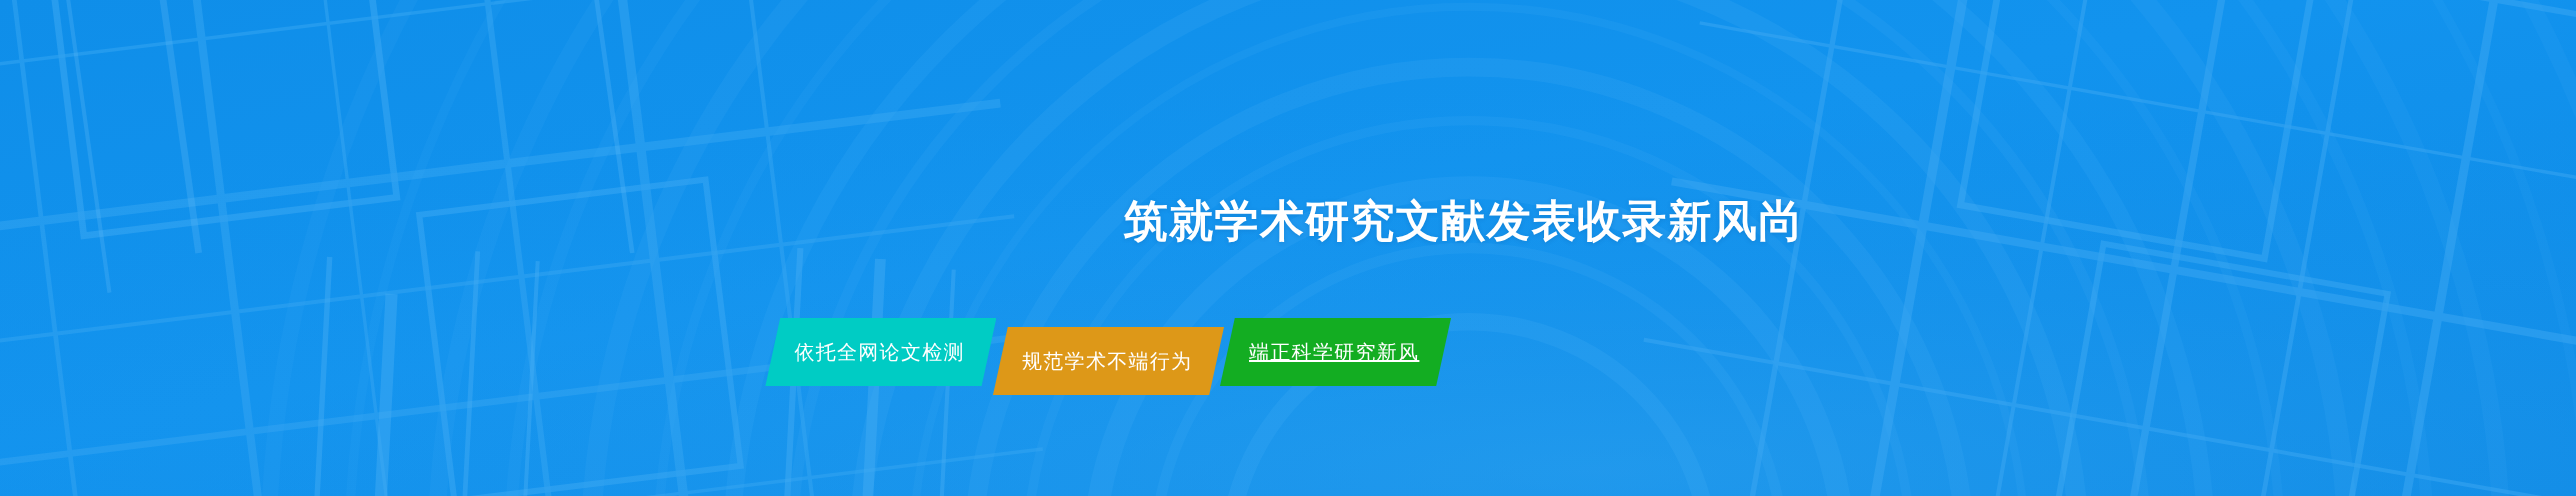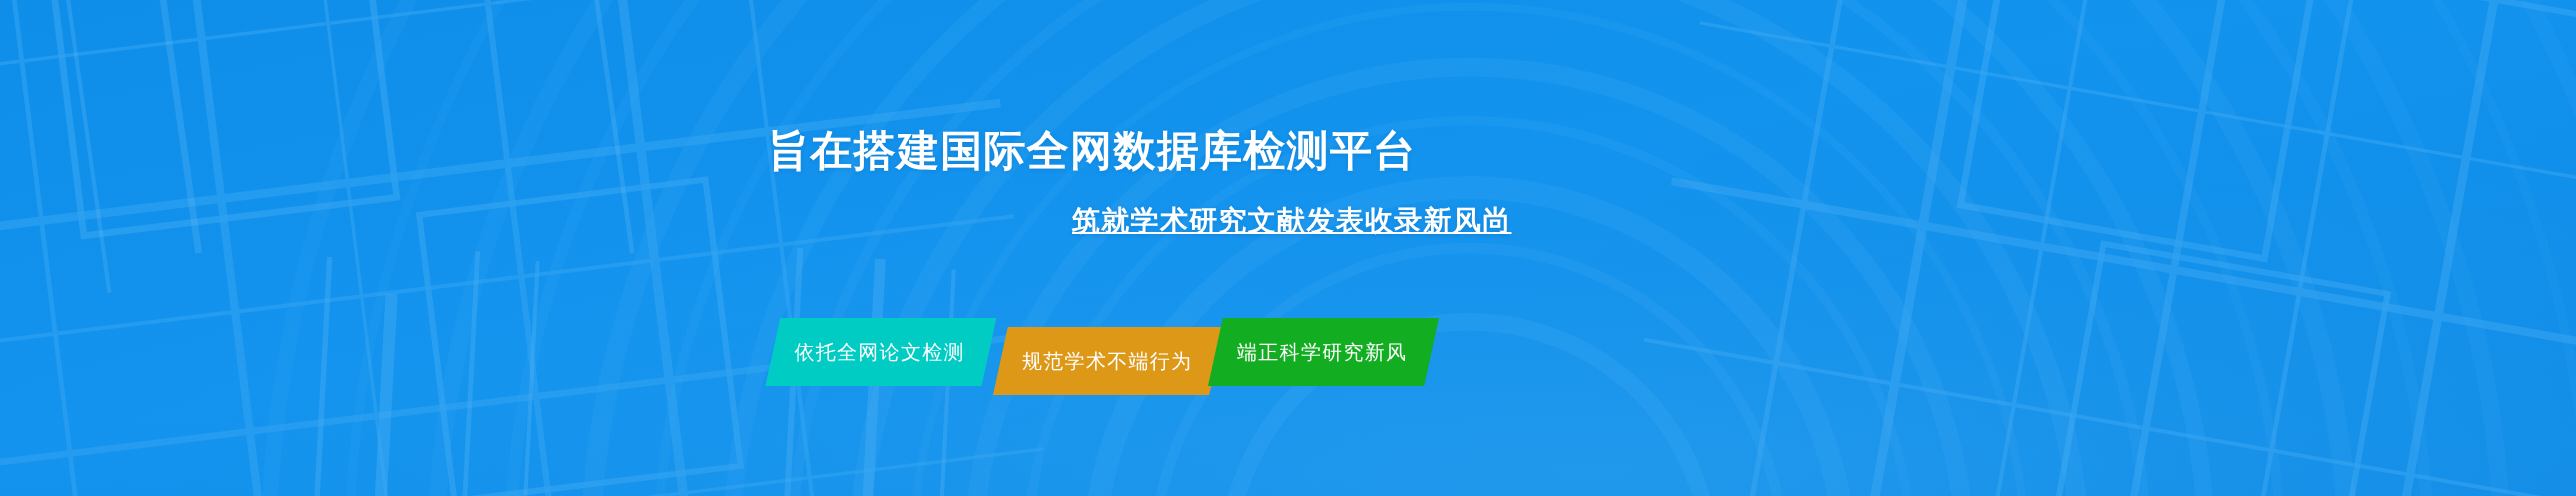--- a/index.html
+++ b/index.html
@@ -40,25 +40,24 @@
     letter-spacing: 1.3px;
     text-shadow: 0 1.3px 4px rgba(0, 60, 120, 0.18);
   }
   .headline-1 {
     left: 767px;
     top: 126px;
     font-size: 42px;
     line-height: 50px;
   }
   .headline-2 {
-    left: 1072px;
+    left: 1124px;
     top: 196px;
-    font-size: 28px;
+    font-size: 44px;
     line-height: 50px;
-    text-decoration: underline;
   }
 
   
   .tabs {
     position: absolute;
     left: 758px;
     top: 318px;
     width: 1060px;
     height: 72px;
   }
@@ -80,23 +79,24 @@
     width: 231px;
     background: #00ccc4;
   }
   .tab-2 {
     left: 235px;
     width: 231px;
     background: #dd9818;
     margin-top: 9px;
   }
   .tab-3 {
-    left: 450px;
+    left: 462px;
     width: 231px;
     background: #13ad22;
+    text-decoration: underline;
   }
   .tab-label {
     display: block;
     transform: translateX(-1.3px);
   }
 </style>
 </head>
 <body>
 
 <div id="banner" style="background-color: rgb(17, 144, 234);">
@@ -199,21 +199,20 @@
           <path d="M120 -140 V 420" stroke-width="6"></path>
           <path d="M260 -140 V 380" stroke-width="10"></path>
           <path d="M900 -160 V 470" stroke-width="7"></path>
         </g>
 
       </g>
     </svg>
   </div>
 
   <div class="headlines">
-    <div class="headline headline-1">旨在搭建国际全网数据库检测平台</div>
     <div class="headline headline-2">筑就学术研究文献发表收录新风尚</div>
   </div>
 
   <div class="tabs">
     <div class="tab tab-1" style="background: rgb(0, 204, 196);">
       <span class="tab-label">依托全网论文检测</span>
     </div>
     <div class="tab tab-2" style="background: rgb(221, 152, 24);">
       <span class="tab-label">规范学术不端行为</span>
     </div>

